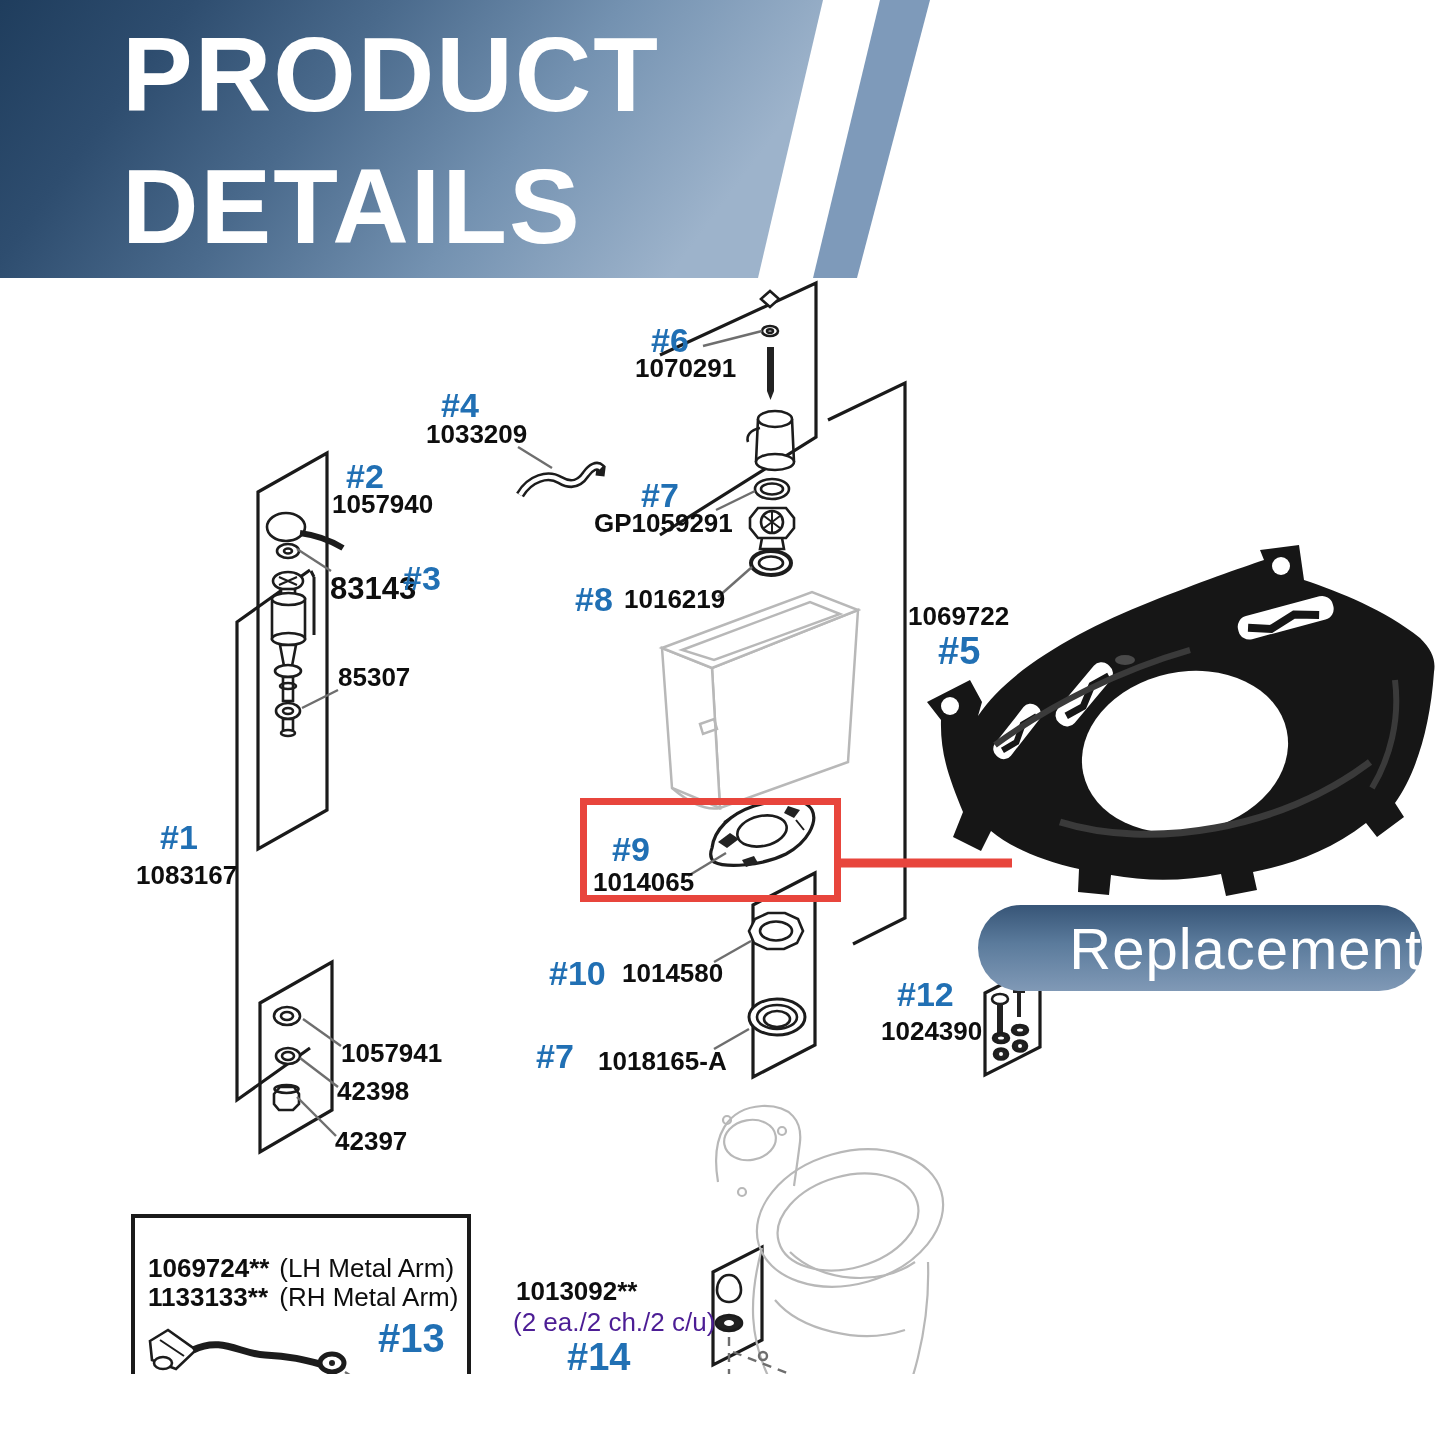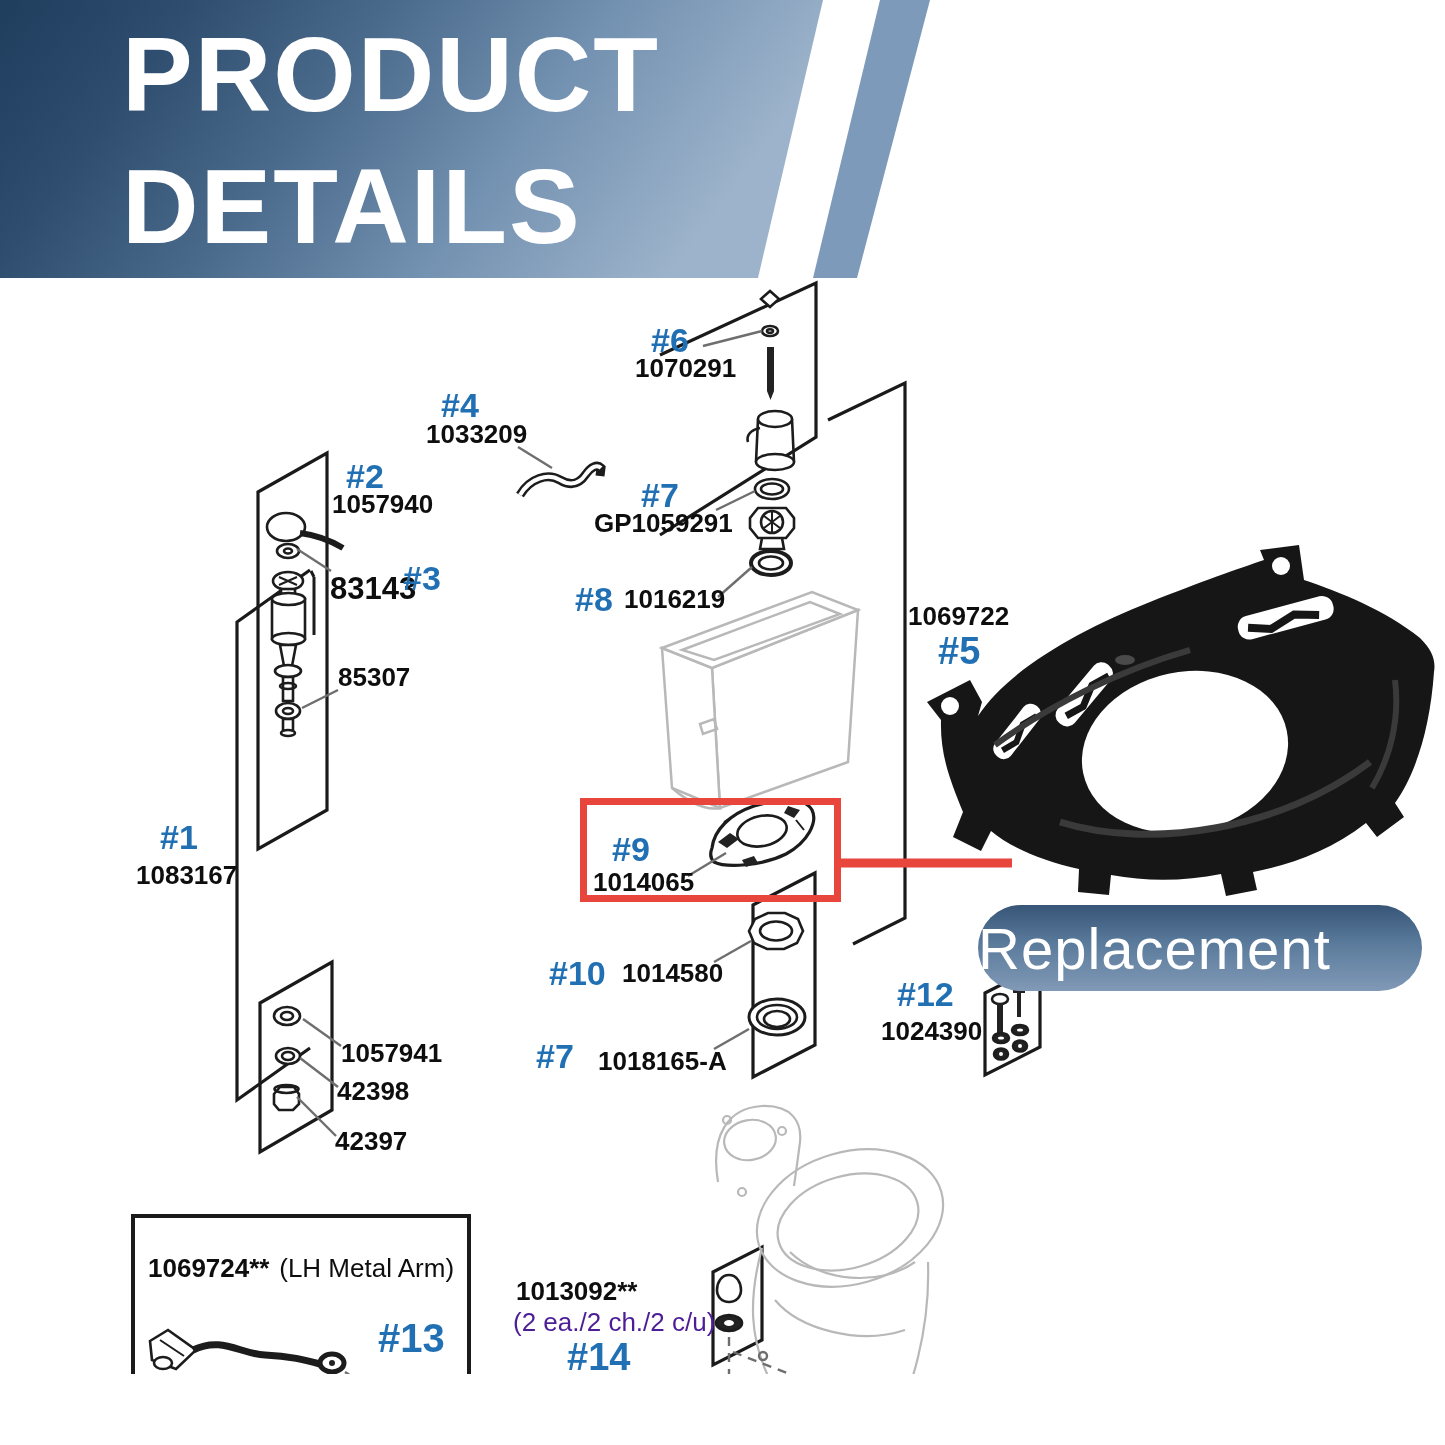--- a/index.html
+++ b/index.html
@@ -13,21 +13,21 @@
   .num{color:#0e0e0e;font-size:26px;}
   .num.md{font-size:31px;margin-top:9px;}
   .qty{color:#4c1d95;font-size:26px;font-weight:bold;}
   .plain{font-weight:normal;}
   #title{position:absolute;left:122px;top:0;color:#fff;font-weight:bold;letter-spacing:2px;}
   #title .line{position:absolute;white-space:nowrap;font-size:106px;}
   #title-line1{left:0;top:14px;}
   #title-line2{left:0;top:146px;}
   #badge{position:absolute;left:978px;top:905px;width:444px;height:86px;border-radius:44px;
          background:linear-gradient(180deg,#375577 0%,#5b7b9c 45%,#8099b6 100%);
-         display:flex;align-items:center;justify-content:flex-start;
+         display:flex;align-items:center;justify-content:flex-end;
          color:#fff;font-size:58px;letter-spacing:1px;}
   #red-box{position:absolute;left:580px;top:798px;width:261px;height:104px;
            border:7px solid #e8453c;box-sizing:border-box;}
   .opt-row{position:absolute;left:148px;font-size:26px;color:#0e0e0e;white-space:nowrap;}
   .opt-row .onum{display:inline-block;width:124px;font-weight:bold;}
   .opt-row .odesc{font-weight:normal;}
 </style>
 </head>
 <body>
 
@@ -279,20 +279,24 @@
   <div class="t num" style="left:881px;top:1018px;">1024390</div>
 
   <div class="t num" style="left:341px;top:1040px;">1057941</div>
   <div class="t num" style="left:337px;top:1078px;">42398</div>
   <div class="t num" style="left:335px;top:1128px;">42397</div>
 
   <div class="opt-row" style="top:1253px;">
     <span class="onum">1069724**</span>
     <span class="odesc">(LH Metal Arm)</span>
   </div>
+  <div class="opt-row" style="top:1282px;">
+    <span class="onum">1133133**</span>
+    <span class="odesc">(RH Metal Arm)</span>
+  </div>
   <div class="t ref huge" style="left:378px;top:1318px;">#13</div>
   <div class="t num md" style="left:376px;top:1384px;">78132</div>
 
   <div class="t num" style="left:516px;top:1278px;">1013092**</div>
   <div class="t qty plain" style="left:513px;top:1309px;">(2 ea./2 ch./2 c/u)</div>
   <div class="t ref big" style="left:567px;top:1338px;">#14</div>
 
   <div id="badge">
     <span>Replacement</span>
   </div>

